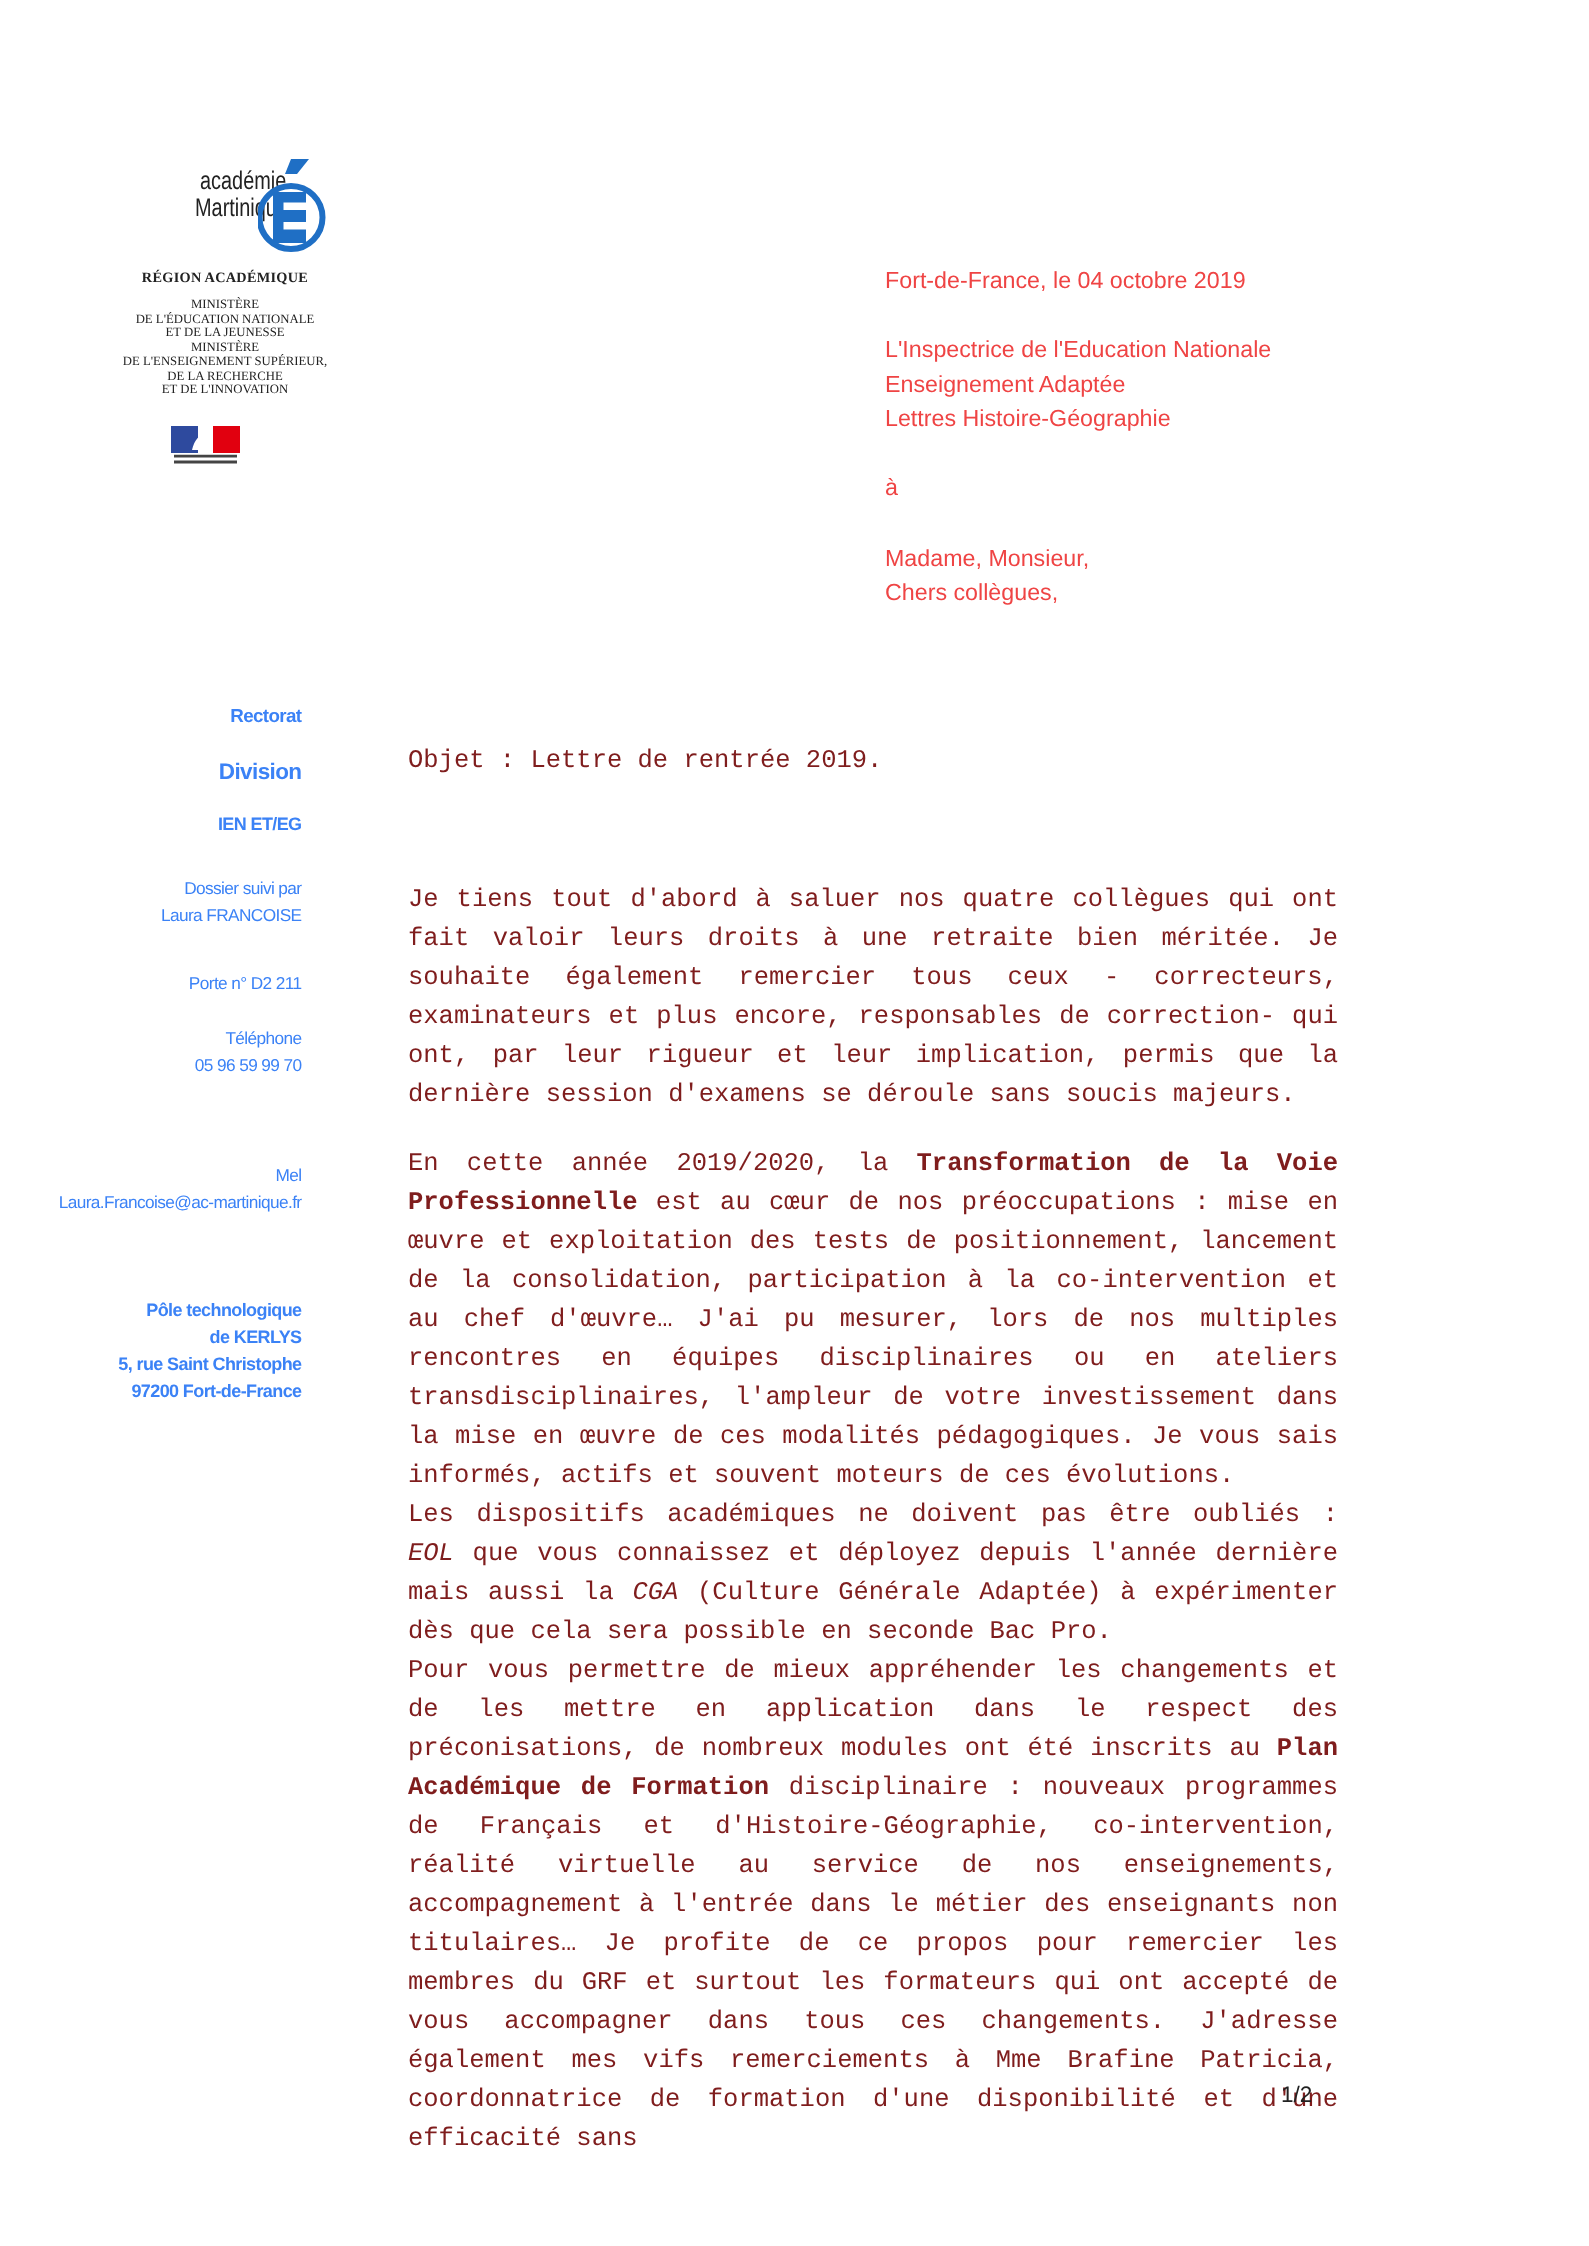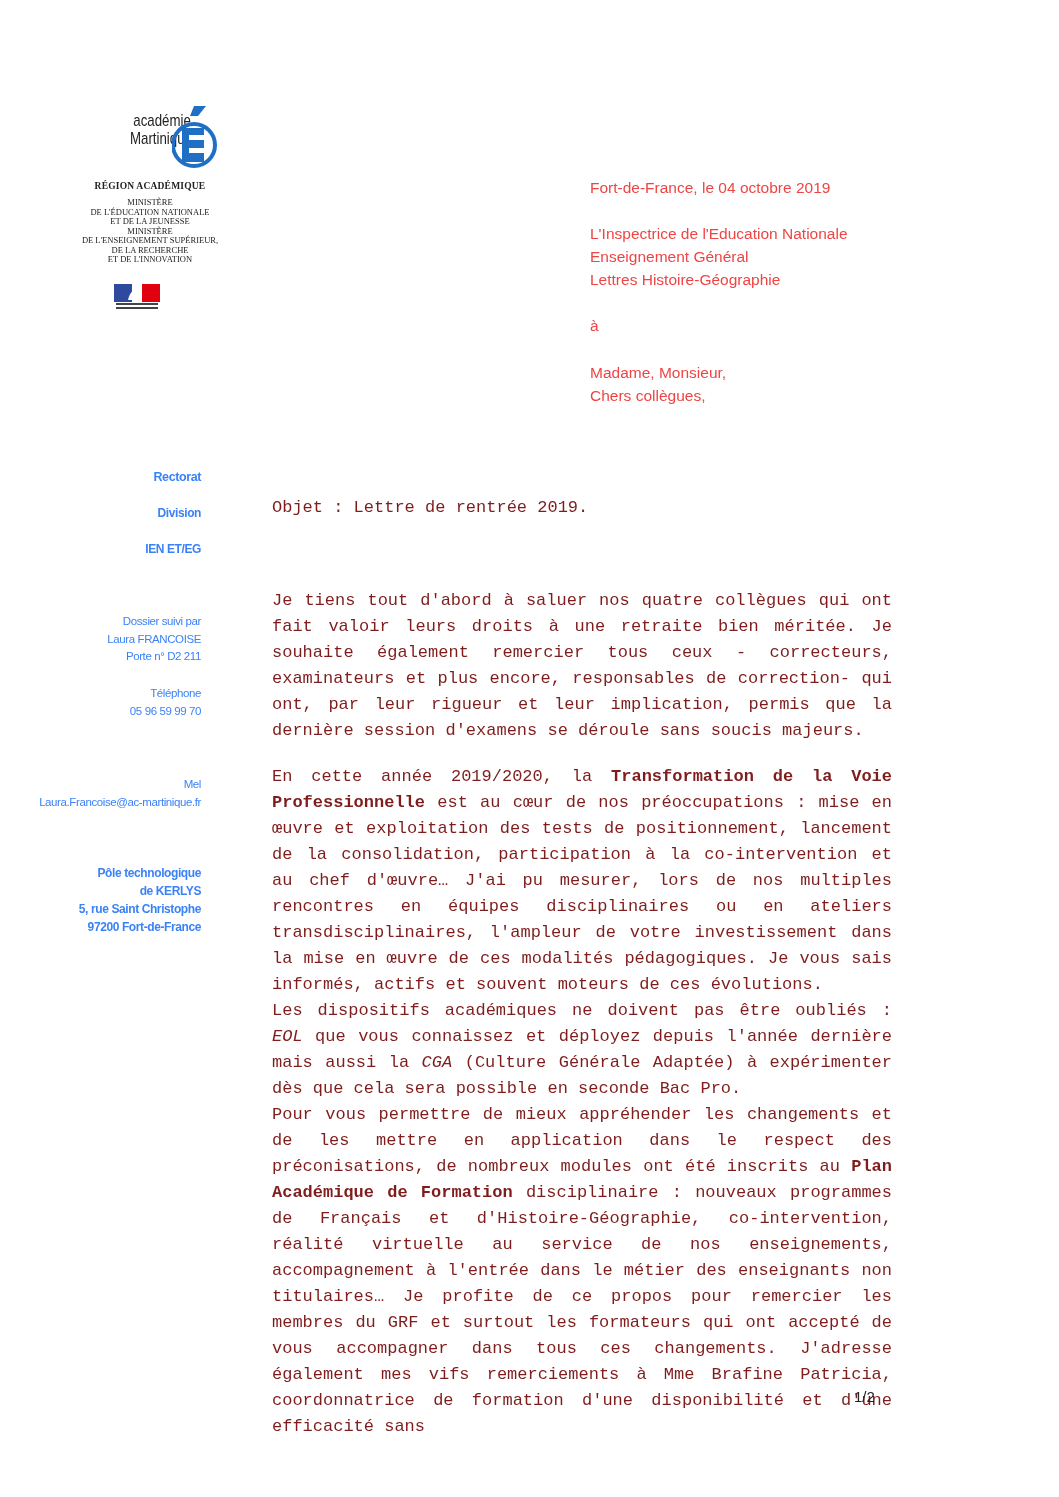--- a/index.html
+++ b/index.html
@@ -58,23 +58,23 @@
     <rect x="28" y="0" width="18" height="18" fill="#e1000f"></rect>
     <path d="M14 16 C16 8 20 4 26 6 C24 9 26 12 22 16 Z" fill="#fff"></path>
   </svg>
   <svg class="flag-caption" viewBox="0 0 46 7">
     <rect x="2" y="0" width="42" height="2" fill="#444"></rect>
     <rect x="2" y="4" width="42" height="2" fill="#444"></rect>
   </svg>
 </div>
 
 <div class="sidebar sb-bold" style="top:470px;">Rectorat</div>
-<div class="sidebar sb-bold" style="top:506px; font-size:12px;">Division</div>
+<div class="sidebar sb-bold" style="top:506px; font-size:15px;">Division</div>
 <div class="sidebar sb-bold" style="top:542px; font-size:12px;">IEN ET/EG</div>
-<div class="sidebar" style="top:612px; line-height:18px;">
+<div class="sidebar" style="top:584px; line-height:18px;">
   <div>Dossier suivi par</div>
   <div>Laura FRANCOISE</div>
 </div>
 <div class="sidebar" style="top:650px;text-align:right;">Porte n° D2 211</div>
 <div class="sidebar" style="top:684px; line-height:18px;">
   <div>Téléphone</div>
   <div>05 96 59 99 70</div>
 </div>
 <div class="sidebar" style="top:775px; line-height:18px;">
   <div>Mel</div>
@@ -83,21 +83,21 @@
 <div class="sidebar" style="top:864px; line-height:18px; font-weight:bold; font-size:12px;">
   <div>Pôle technologique</div>
   <div>de KERLYS</div>
   <div>5, rue Saint Christophe</div>
   <div>97200 Fort-de-France</div>
 </div>
 
 <div class="header-block" style="top:176px;">Fort-de-France, le 04 octobre 2019</div>
 <div class="header-block" style="top:222px;">
   <div>L'Inspectrice de l'Education Nationale</div>
-  <div>Enseignement Général</div>
+  <div>Enseignement Adaptée</div>
   <div>Lettres Histoire-Géographie</div>
 </div>
 <div class="header-block" style="top:314px;">à</div>
 <div class="header-block" style="top:361px;">
   <div>Madame, Monsieur,</div>
   <div>Chers collègues,</div>
 </div>
 
 <div class="main" style="top:498px;">Objet : Lettre de rentrée 2019.</div>
 

